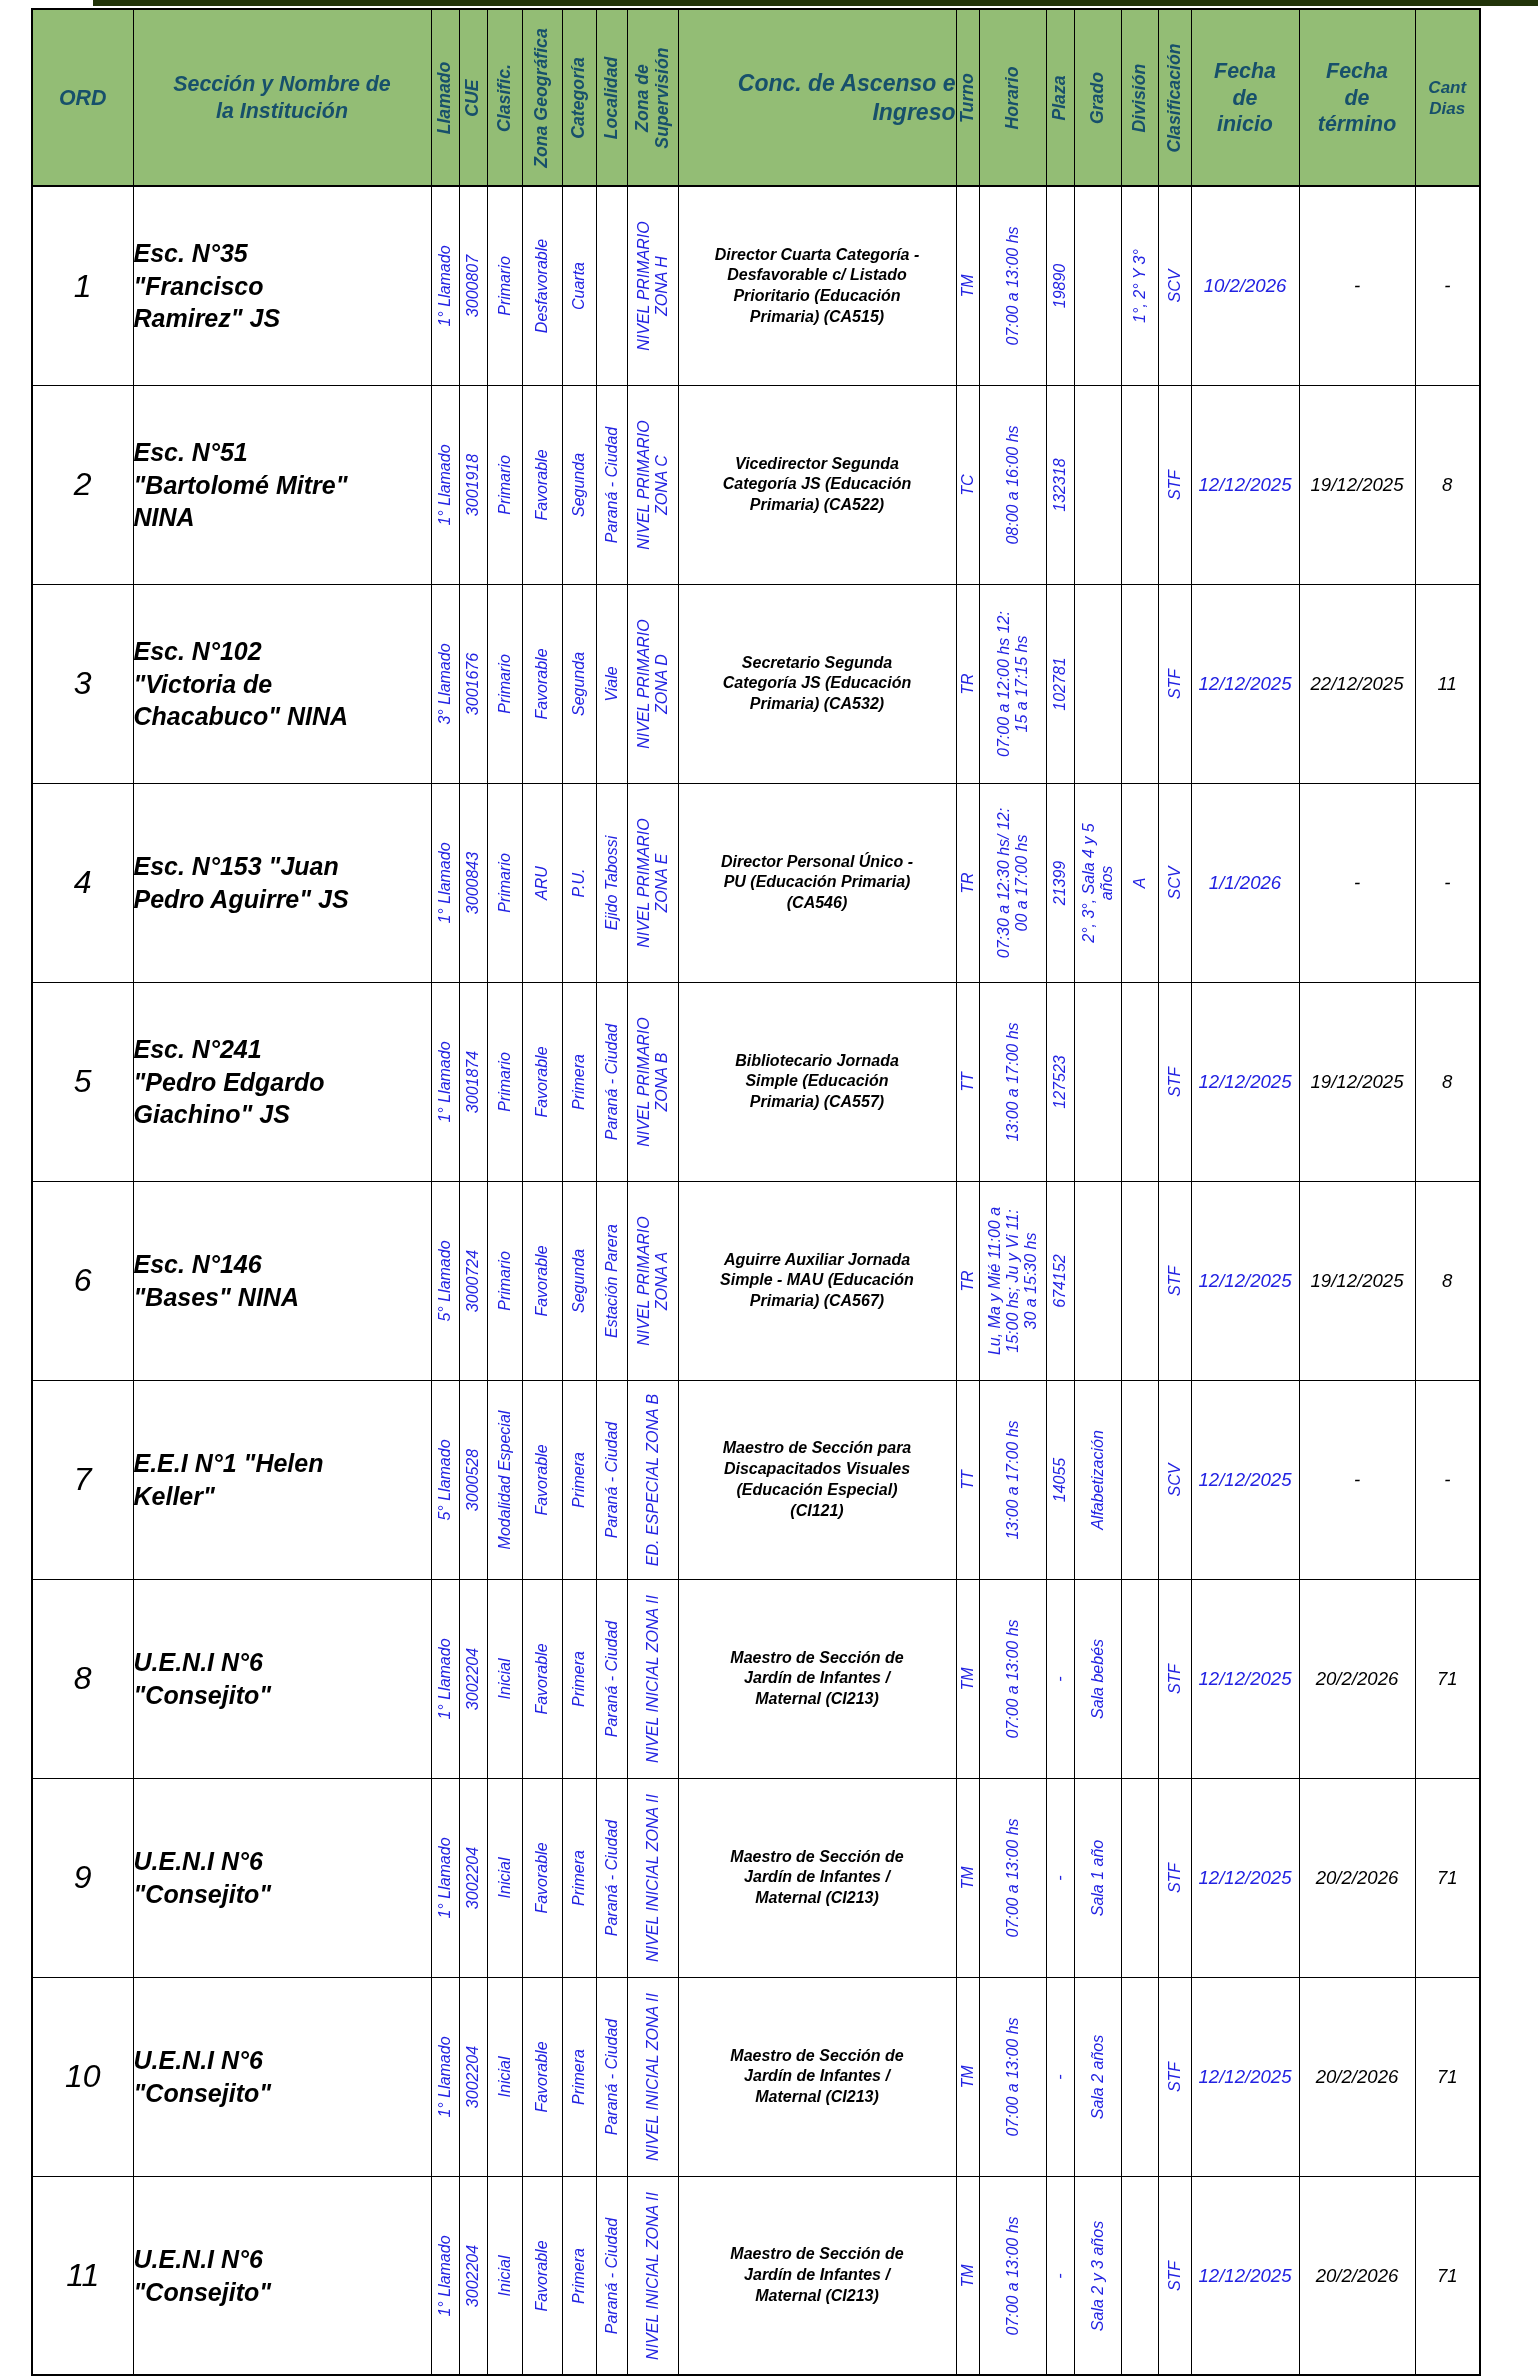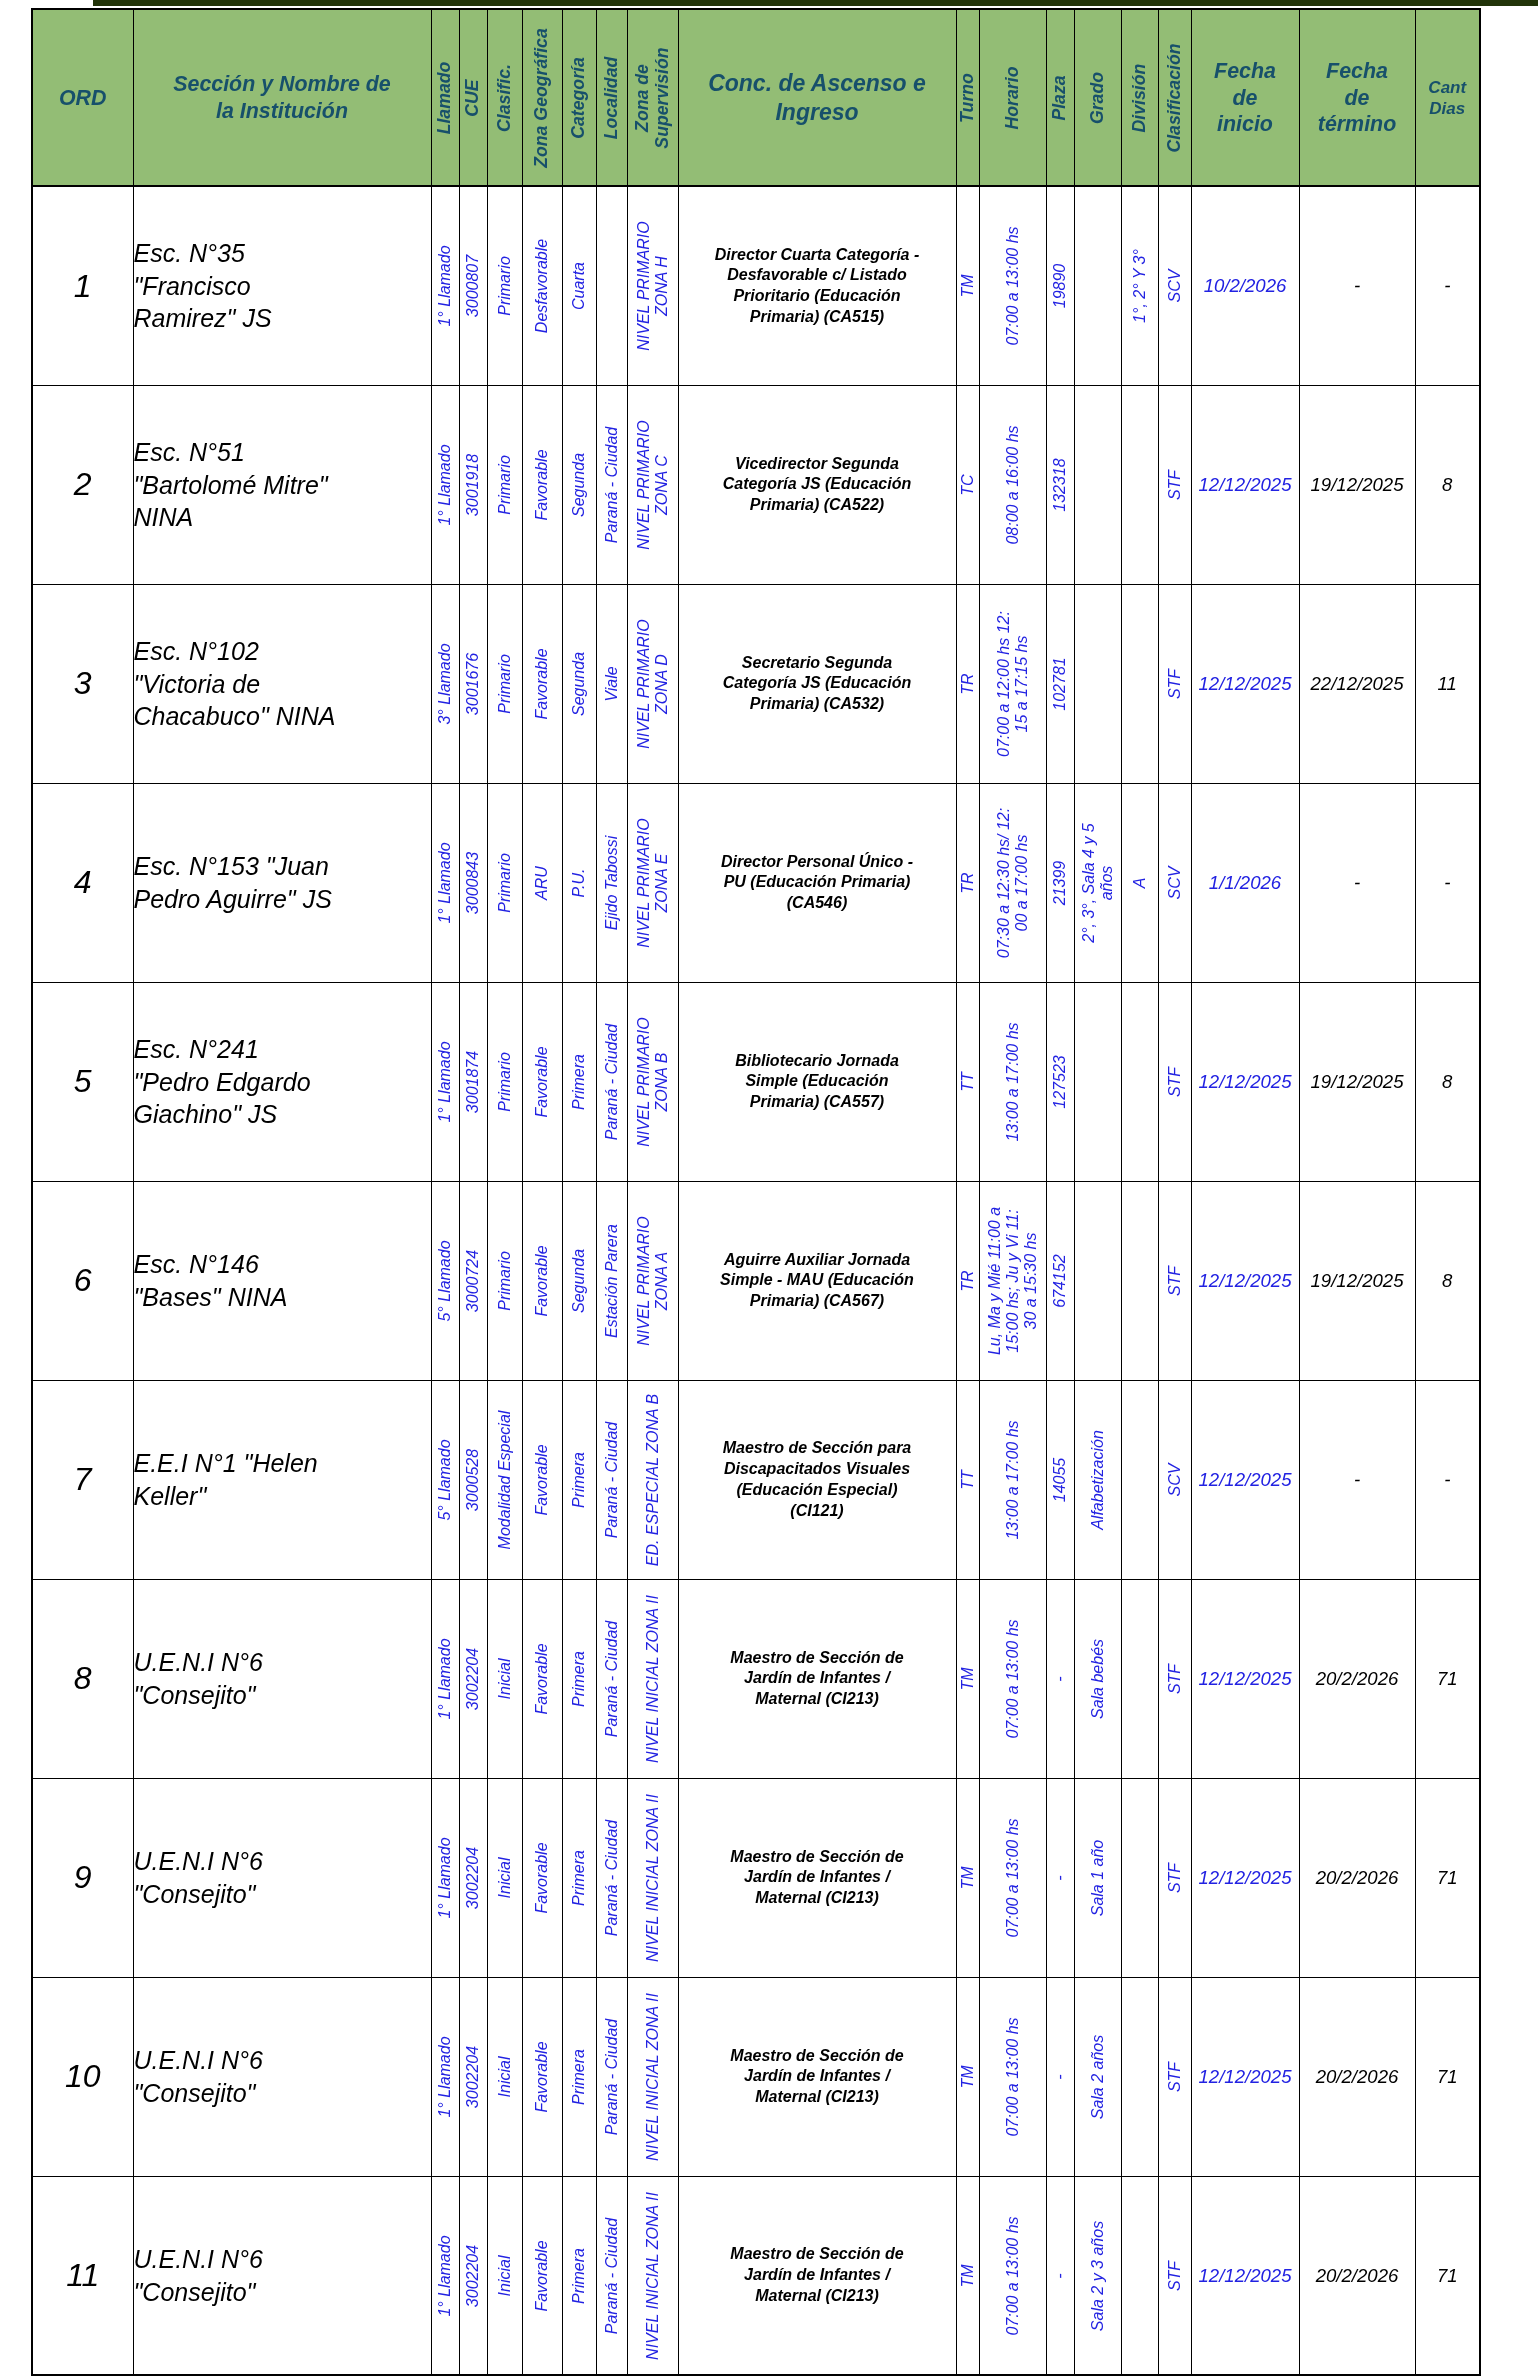--- a/index.html
+++ b/index.html
@@ -8,31 +8,31 @@
   .top-strip{position:absolute;left:93px;top:0;width:1445px;height:5.6px;background:#223409;}
   table.grid{position:absolute;left:31px;top:8.4px;border-collapse:collapse;table-layout:fixed;
              border:2.8px solid #000;}
   table.grid td,table.grid th{border:1.9px solid #000;padding:0;vertical-align:middle;overflow:visible;}
   thead tr{height:177px;}
   thead th{background:#93bd75;color:#17506b;font-style:italic;font-weight:bold;}
   thead tr{border-bottom:2.8px solid #000;}
   tbody tr{height:199px;}
   
   .h-plain{font-size:21.4px;text-align:center;white-space:pre-line;line-height:1.25;}
-  .h-conc{font-size:23px;}
+  .h-conc{font-size:23px;text-align:right;}
   .h-cant{font-size:17px;}
   
   .rotcell{position:relative;}
   .vtxt{position:absolute;top:50%;left:50%;transform:translate(-50%,-50%) rotate(-90deg);
         white-space:pre;text-align:center;line-height:1.12;}
   thead .vtxt{font-size:17.7px;font-weight:bold;color:#17506b;}
   tbody .vtxt{font-size:16px;font-weight:normal;color:#2222e2;font-style:italic;}
   
   .c-ord{font-size:32px;font-style:italic;color:#000;text-align:center;}
-  .c-inst{font-size:25px;font-style:italic;font-weight:normal;color:#000;text-align:left;
+  .c-inst{font-size:25px;font-style:italic;font-weight:bold;color:#000;text-align:left;
           white-space:pre-line;line-height:1.3;padding-left:9.3px;}
   .c-conc{font-size:16px;font-style:italic;font-weight:bold;color:#000;text-align:center;
           white-space:pre-line;line-height:1.3;margin-top:32px;}
   .c-date{font-size:18.6px;font-style:italic;text-align:center;white-space:pre-line;}
   .c-blue{color:#2222e2;}
   .c-black{color:#000;}
 </style>
 </head>
 <body>
 

